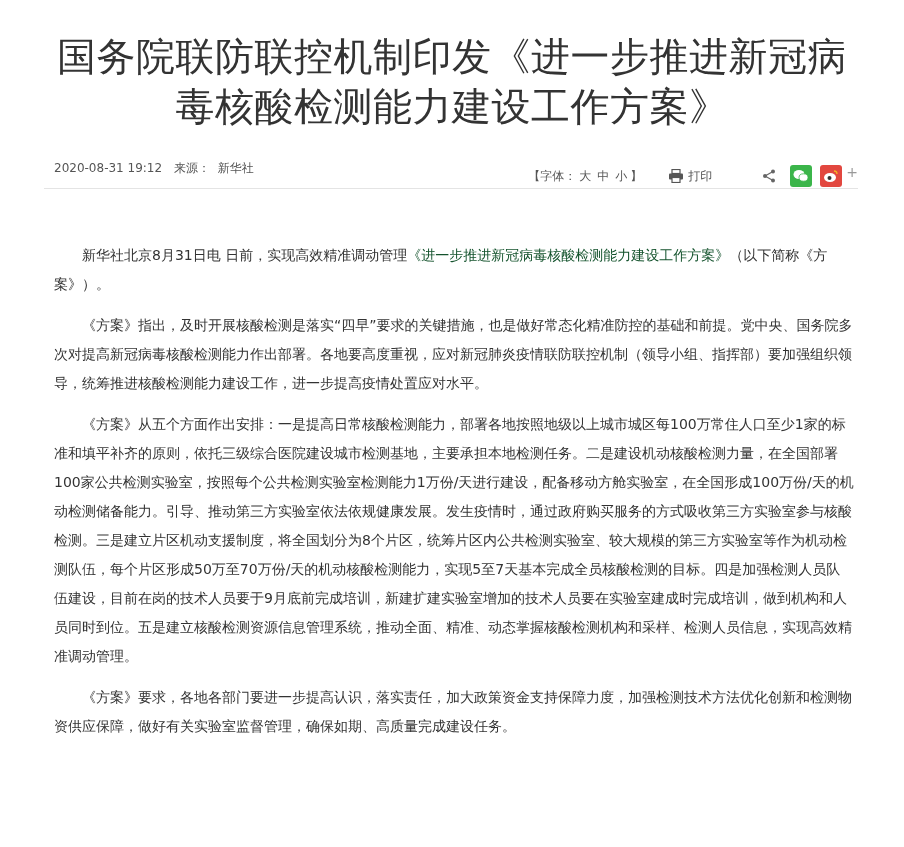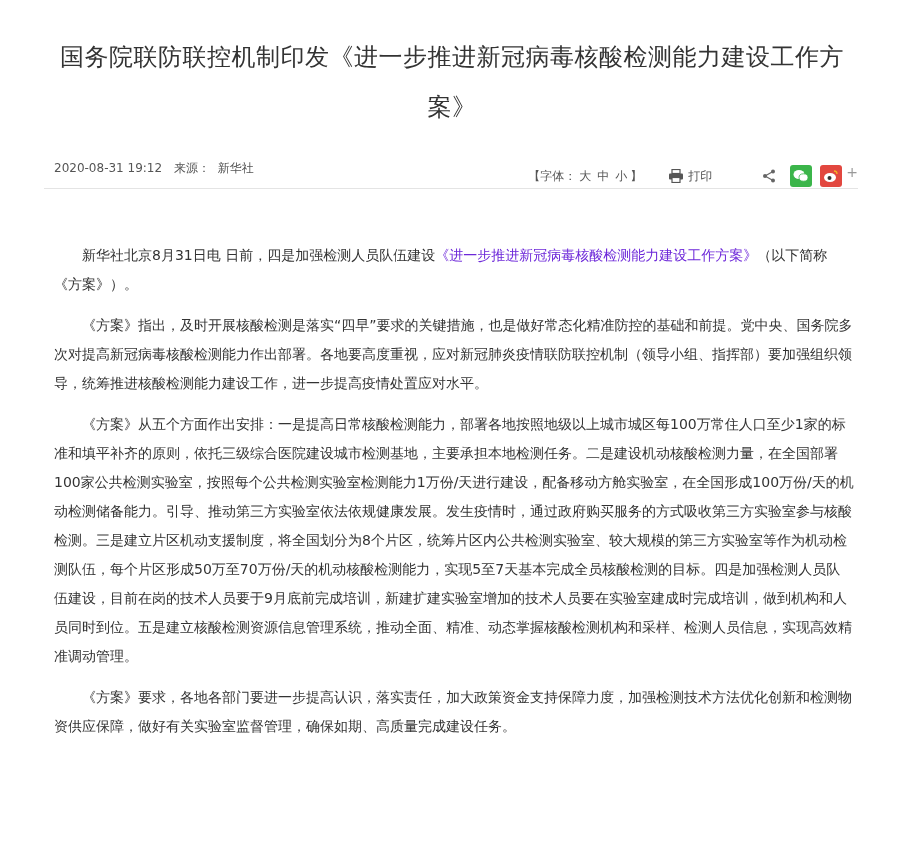--- a/index.html
+++ b/index.html
@@ -1,35 +1,35 @@
 <!DOCTYPE html>
 <html><head>
 <meta charset="utf-8">
 <style>
   html, body { margin: 0; padding: 0; background: #ffffff; }
   body { width: 904px; height: 847px; overflow: hidden; position: relative;
          font-family: "DejaVu Sans", "Liberation Sans", sans-serif; color: #333; }
   .title { position: absolute; left: 44px; top: 32px; width: 816px; text-align: center;
-           font-size: 24px; line-height: 50px; color: #333; font-weight: normal; letter-spacing: 0.5px; margin: 0; }
+           font-size: 39px; line-height: 50px; color: #333; font-weight: normal; letter-spacing: 0.5px; margin: 0; }
   .meta { position: absolute; left: 44px; top: 152px; width: 814px; height: 36px;
           border-bottom: 1px solid #e4e4e4; font-size: 12px; color: #555; text-align: right; }
   .meta-left { position: absolute; left: 10px; top: 8px; }
   .meta-left span { margin-right: 8px; }
   .meta-right { position: absolute; right: 0; top: 12px; display: flex; align-items: center; height: 24px; }
   .fontsize { margin-right: 26px; }
   .fontsize span { margin: 0 3px; cursor: pointer; }
   .print { display: flex; align-items: center; margin-right: 42px; cursor: pointer; }
   .print svg { margin-right: 4px; }
   .icon { display: inline-flex; align-items: center; justify-content: center; margin-left: 8px; cursor: pointer; }
   .wechat { width: 22px; height: 22px; background: #3bb54a; border-radius: 3px; }
   .weibo { width: 22px; height: 22px; background: #e2473f; border-radius: 3px; }
   .plus { color: #999; font-size: 14px; margin-left: 4px; margin-top: -8px; }
   .content { position: absolute; left: 54px; top: 241px; width: 800px; font-size: 14px; line-height: 29px; color: #333; }
   .content p { margin: 0 0 12px 0; text-indent: 28px; }
-  .content a { color: #6d28d9; text-decoration: none; }
+  .content a { color: #14532d; text-decoration: none; }
 </style>
 </head>
 <body>
 
 <h1 class="title">国务院联防联控机制印发《进一步推进新冠病毒核酸检测能力建设工作方案》</h1>
 
 <div class="meta">
   <div class="meta-left">
     <span>2020-08-31 19:12</span>
     <span style="margin-right:4px">来源：</span>
@@ -67,17 +67,17 @@
         <ellipse cx="7" cy="8.5" rx="6" ry="4.5" fill="#fff"></ellipse>
         <circle cx="6.5" cy="9" r="2" fill="#333"></circle>
         <path d="M11 2 Q14 2 14 5" stroke="#f5b323" stroke-width="1.3" fill="none"></path>
       </svg>
     </span>
     <span class="plus">+</span>
   </div>
 </div>
 
 <div class="content">
-  <p><span>新华社北京8月31日电 日前，四是加强检测人员队伍建设</span><a>《进一步推进新冠病毒核酸检测能力建设工作方案》</a><span>（以下简称《方案》）。</span></p>
+  <p><span>新华社北京8月31日电 日前，实现高效精准调动管理</span><a>《进一步推进新冠病毒核酸检测能力建设工作方案》</a><span>（以下简称《方案》）。</span></p>
   <p>《方案》指出，及时开展核酸检测是落实“四早”要求的关键措施，也是做好常态化精准防控的基础和前提。党中央、国务院多次对提高新冠病毒核酸检测能力作出部署。各地要高度重视，应对新冠肺炎疫情联防联控机制（领导小组、指挥部）要加强组织领导，统筹推进核酸检测能力建设工作，进一步提高疫情处置应对水平。</p>
   <p>《方案》从五个方面作出安排：一是提高日常核酸检测能力，部署各地按照地级以上城市城区每100万常住人口至少1家的标准和填平补齐的原则，依托三级综合医院建设城市检测基地，主要承担本地检测任务。二是建设机动核酸检测力量，在全国部署100家公共检测实验室，按照每个公共检测实验室检测能力1万份/天进行建设，配备移动方舱实验室，在全国形成100万份/天的机动检测储备能力。引导、推动第三方实验室依法依规健康发展。发生疫情时，通过政府购买服务的方式吸收第三方实验室参与核酸检测。三是建立片区机动支援制度，将全国划分为8个片区，统筹片区内公共检测实验室、较大规模的第三方实验室等作为机动检测队伍，每个片区形成50万至70万份/天的机动核酸检测能力，实现5至7天基本完成全员核酸检测的目标。四是加强检测人员队伍建设，目前在岗的技术人员要于9月底前完成培训，新建扩建实验室增加的技术人员要在实验室建成时完成培训，做到机构和人员同时到位。五是建立核酸检测资源信息管理系统，推动全面、精准、动态掌握核酸检测机构和采样、检测人员信息，实现高效精准调动管理。</p>
   <p>《方案》要求，各地各部门要进一步提高认识，落实责任，加大政策资金支持保障力度，加强检测技术方法优化创新和检测物资供应保障，做好有关实验室监督管理，确保如期、高质量完成建设任务。</p>
 </div>
 
 </body></html>

